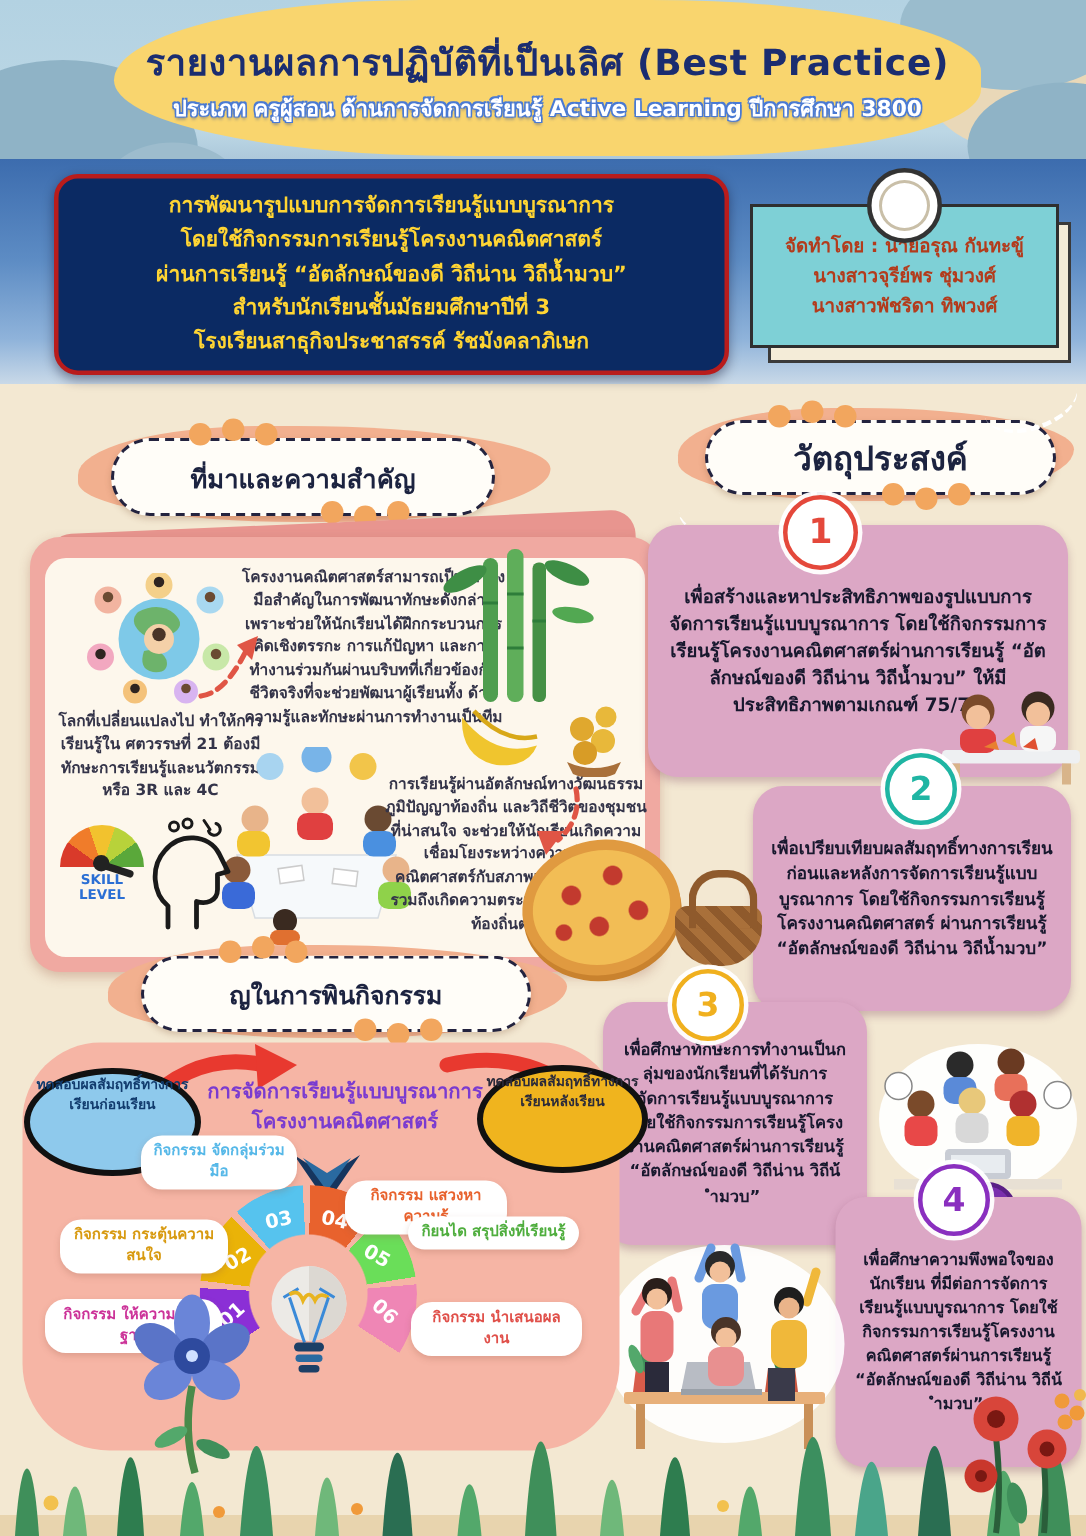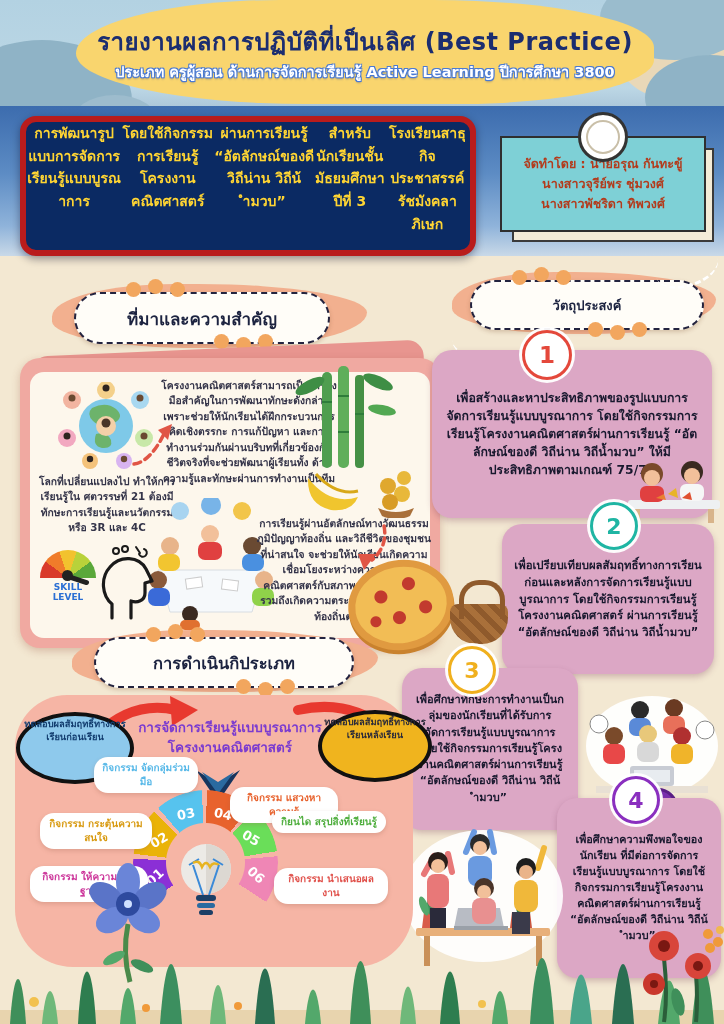--- a/index.html
+++ b/index.html
@@ -8,22 +8,22 @@
   .abs{position:absolute;}
   
   .sky{left:0;top:0;width:724px;height:160px;background:linear-gradient(180deg,#b3d2e2 0%,#bcd7e5 55%,#9db9d0 78%,#f3e8d2 100%);}
   .cloud{border-radius:50%;}
   .banner{left:76px;top:0px;width:578px;height:104px;background:#f9d56e;
     border-radius:48% 52% 46% 54% / 70% 62% 58% 66%;}
   .title{left:90px;top:22px;width:550px;text-align:center;font-size:24px;font-weight:bold;color:#1b2d70;letter-spacing:.5px;}
   .subtitle{left:90px;top:60px;width:550px;text-align:center;font-size:14.5px;font-weight:bold;color:#fff;
     text-shadow:-1px -1px 0 #4a7ad4,1px -1px 0 #4a7ad4,-1px 1px 0 #4a7ad4,1px 1px 0 #4a7ad4,0 2px 2px rgba(40,70,150,.45);}
   .blueband{left:0;top:106px;width:724px;height:150px;background:linear-gradient(180deg,#3c6cae 0%,#5d8cc4 45%,#8fb3da 80%,#c9d9e8 100%);}
-  .projectbox{left:20px;top:116px;width:444px;height:128px;background:#0b2a63;border:6px solid #b91c1c;
-    border-radius:16px;box-shadow:0 3px 8px rgba(0,0,30,.4);display:flex;flex-direction:row;justify-content:center;}
+  .projectbox{left:36px;top:116px;width:444px;height:128px;background:#0b2a63;border:3px solid #b91c1c;
+    border-radius:16px;box-shadow:0 3px 8px rgba(0,0,30,.4);display:flex;flex-direction:column;justify-content:center;}
   .projectbox div{color:#ffd533;font-weight:bold;font-size:14px;text-align:center;line-height:1.62;}
   .authors-shadow{left:512px;top:148px;width:198px;height:90px;background:#f4ecd8;border:2px solid #3a3a3a;}
   .authors{left:500px;top:136px;width:202px;height:92px;background:#7ed0d6;border:2.5px solid #2f2f2f;
     display:flex;flex-direction:column;justify-content:center;}
   .authors div{color:#b33b1c;font-weight:bold;font-size:12.5px;text-align:center;line-height:1.6;}
   .authors-circle{left:578px;top:112px;width:44px;height:44px;background:#fff;border:3px solid #333;border-radius:50%;
     box-shadow:inset 0 0 0 5px #fff, inset 0 0 0 7px #c9bfa8;}
   
   .hblob{background:#f2b08f;border-radius:42% 58% 50% 50%/ 55% 48% 60% 45%;}
   .hpill{background:#fffdf8;border:2.5px dashed #23233f;border-radius:28px;display:flex;align-items:center;justify-content:center;
@@ -121,21 +121,21 @@
     <span>ที่มาและความสำคัญ</span>
   </div>
   <div class="abs dot" style="left:126px;top:282px;"></div>
   <div class="abs dot" style="left:148px;top:279px;"></div>
   <div class="abs dot" style="left:170px;top:282px;"></div>
   <div class="abs dot" style="left:214px;top:334px;"></div>
   <div class="abs dot" style="left:236px;top:337px;"></div>
   <div class="abs dot" style="left:258px;top:334px;"></div>
 
   <div class="abs hblob" style="left:452px;top:272px;width:264px;height:62px;"></div>
-  <div class="abs hpill" style="left:470px;top:280px;width:230px;height:46px;font-size:13px;">
+  <div class="abs hpill" style="left:470px;top:280px;width:230px;height:46px;font-size:22px;">
     <span>วัตถุประสงค์</span>
   </div>
   <div class="abs dot" style="left:512px;top:270px;"></div>
   <div class="abs dot" style="left:534px;top:267px;"></div>
   <div class="abs dot" style="left:556px;top:270px;"></div>
   <div class="abs dot" style="left:588px;top:322px;"></div>
   <div class="abs dot" style="left:610px;top:325px;"></div>
   <div class="abs dot" style="left:632px;top:322px;"></div>
   <div class="abs deco-dash" style="left:655px;top:250px;width:64px;height:34px;transform:rotate(-18deg);"></div>
   <div class="abs deco-dash" style="left:452px;top:332px;width:54px;height:26px;transform:rotate(14deg);"></div>
@@ -323,21 +323,21 @@
     <rect x="72" y="82" width="24" height="26" rx="8" fill="#e89090"></rect>
     <line x1="138" y1="52" x2="144" y2="32" stroke="#f0b83a" stroke-width="6" stroke-linecap="round"></line>
     <circle cx="126" cy="52" r="10" fill="#1e1e1e"></circle>
       <circle cx="126" cy="56" r="7" fill="#eab48a"></circle>
     <rect x="114" y="64" width="24" height="32" rx="8" fill="#f0b83a"></rect>
     <rect x="112" y="96" width="18" height="22" fill="#3a3a4a"></rect>
   </svg>
 
   <div class="abs hblob" style="left:72px;top:630px;width:306px;height:62px;"></div>
   <div class="abs hpill" style="left:94px;top:637px;width:256px;height:47px;font-size:16.5px;">
-    <span>การดำเนินกิประเภท</span>
+    <span>ญในการพินกิจกรรม</span>
   </div>
   <div class="abs dot" style="left:146px;top:627px;"></div>
   <div class="abs dot" style="left:168px;top:624px;"></div>
   <div class="abs dot" style="left:190px;top:627px;"></div>
   <div class="abs dot" style="left:236px;top:679px;"></div>
   <div class="abs dot" style="left:258px;top:682px;"></div>
   <div class="abs dot" style="left:280px;top:679px;"></div>
 
   <div class="abs flow-blob"></div>
 

